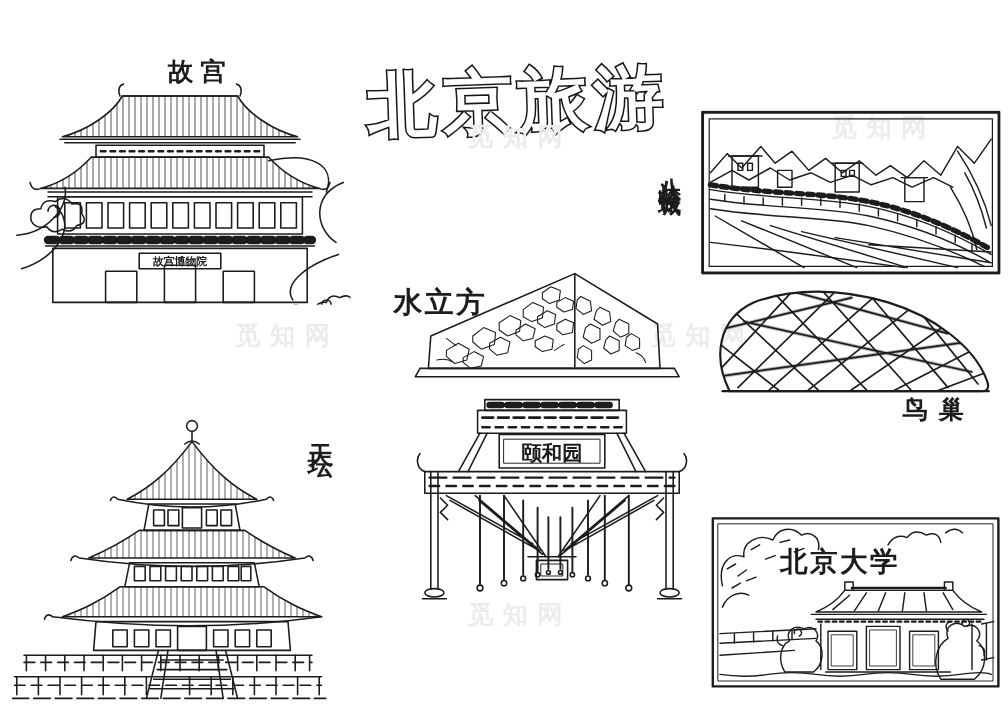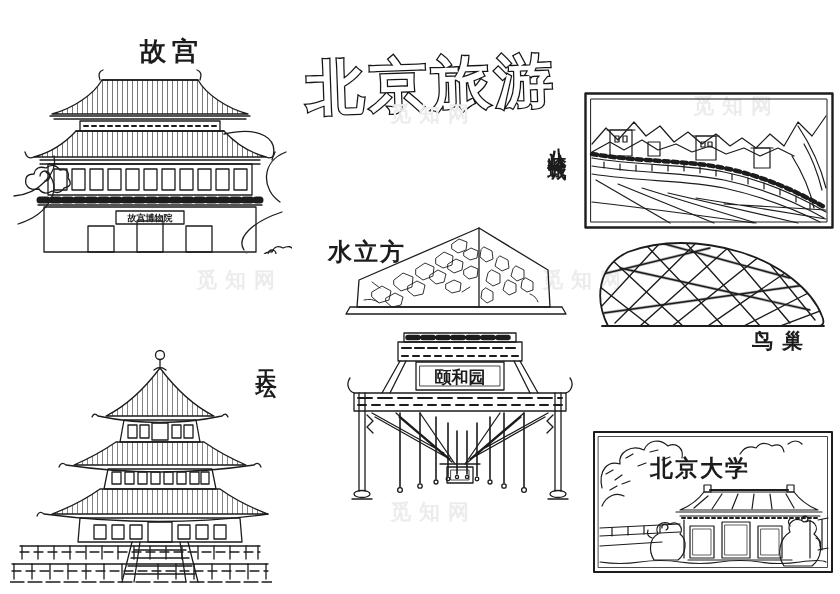--- a/index.html
+++ b/index.html
@@ -28,21 +28,21 @@
   <svg class="abs" style="left:282px;top:38px" width="300" height="88" viewBox="0 0 300 88">
     <text x="150" y="66" text-anchor="middle" font-size="58" font-weight="700" fill="#ffffff" stroke="#161616" stroke-width="2.6" style="paint-order:stroke" letter-spacing="5" transform="rotate(-2 150 50)">北京旅游</text>
   </svg>
 
   <div class="wm" style="left:390px;top:100px">觅知网</div>
   <div class="wm" style="left:693px;top:92px">觅知网</div>
   <div class="wm" style="left:196px;top:266px">觅知网</div>
   <div class="wm" style="left:542px;top:266px">觅知网</div>
   <div class="wm" style="left:390px;top:498px">觅知网</div>
 
-  <div class="label" style="left:140px;top:34px;font-size:26px;letter-spacing:6px">故宫</div>
+  <div class="label" style="left:140px;top:46px;font-size:21px;letter-spacing:6px">故宫</div>
   <div class="label v" style="left:544px;top:133px;font-size:19px;letter-spacing:3px">八达岭长城</div>
   <div class="label" style="left:328px;top:236px;font-size:24px;letter-spacing:2px">水立方</div>
   <div class="label" style="left:752px;top:327px;font-size:21px;letter-spacing:9px">鸟巢</div>
   <div class="label v" style="left:252px;top:353px;font-size:21px;letter-spacing:7px">天坛</div>
 
   <svg class="abs" style="left:10px;top:64px" width="282" height="190" viewBox="0 0 282 190">
     <defs>
       <pattern id="fcH" width="5" height="6" patternUnits="userSpaceOnUse">
         <path d="M2.5 0 V6" stroke="#1c1c1c" stroke-width="0.6"></path>
       </pattern>

